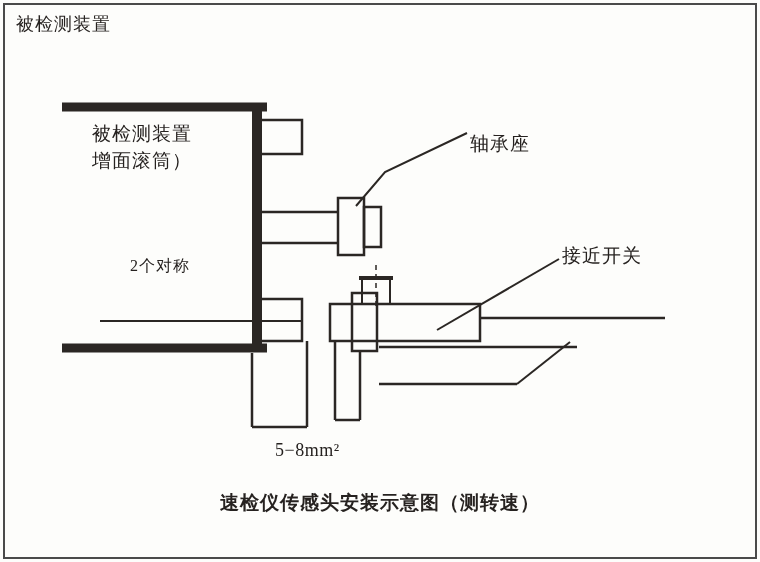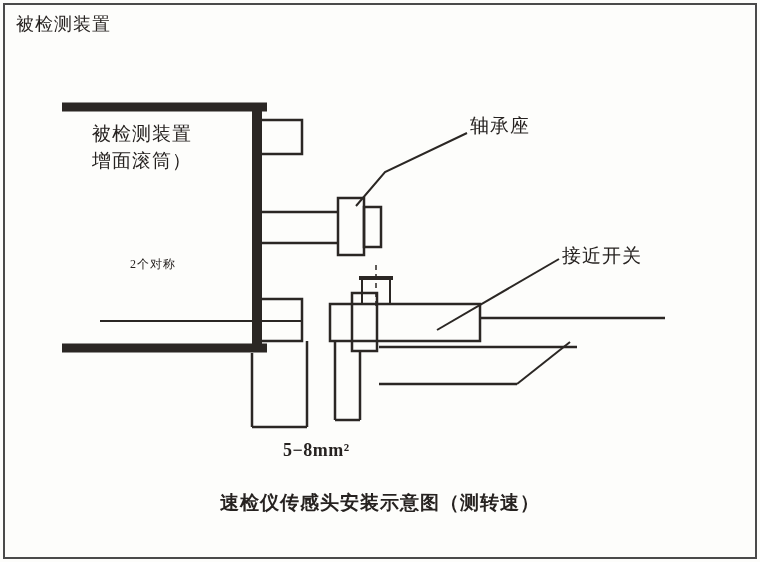--- a/index.html
+++ b/index.html
@@ -39,35 +39,34 @@
   }
   .device-label{
     left:92px; top:120px;
     font-size:19px;
     line-height:27px;
     white-space:nowrap;
   }
   .device-label span{display:block;}
   .symmetry-note{
     left:130px; top:256px;
-    font-size:12px;
+    font-size:16px;
   }
   .bearing-label{
-    left:470px; top:113px;
+    left:470px; top:131px;
     font-size:19px;
   }
   .proximity-label{
     left:562px; top:243px;
     font-size:19px;
   }
   .wire-spec{
-    left:283px; top:440px;
+    left:275px; top:440px;
     font-size:18px;
     letter-spacing:0.5px;
-    font-weight:bold;
   }
   .caption{
     left:0; right:0; top:490px;
     text-align:center;
     font-family:"Liberation Sans","DejaVu Sans",sans-serif;
     font-weight:bold;
     font-size:19px;
     letter-spacing:1px;
     position:absolute;
   }

